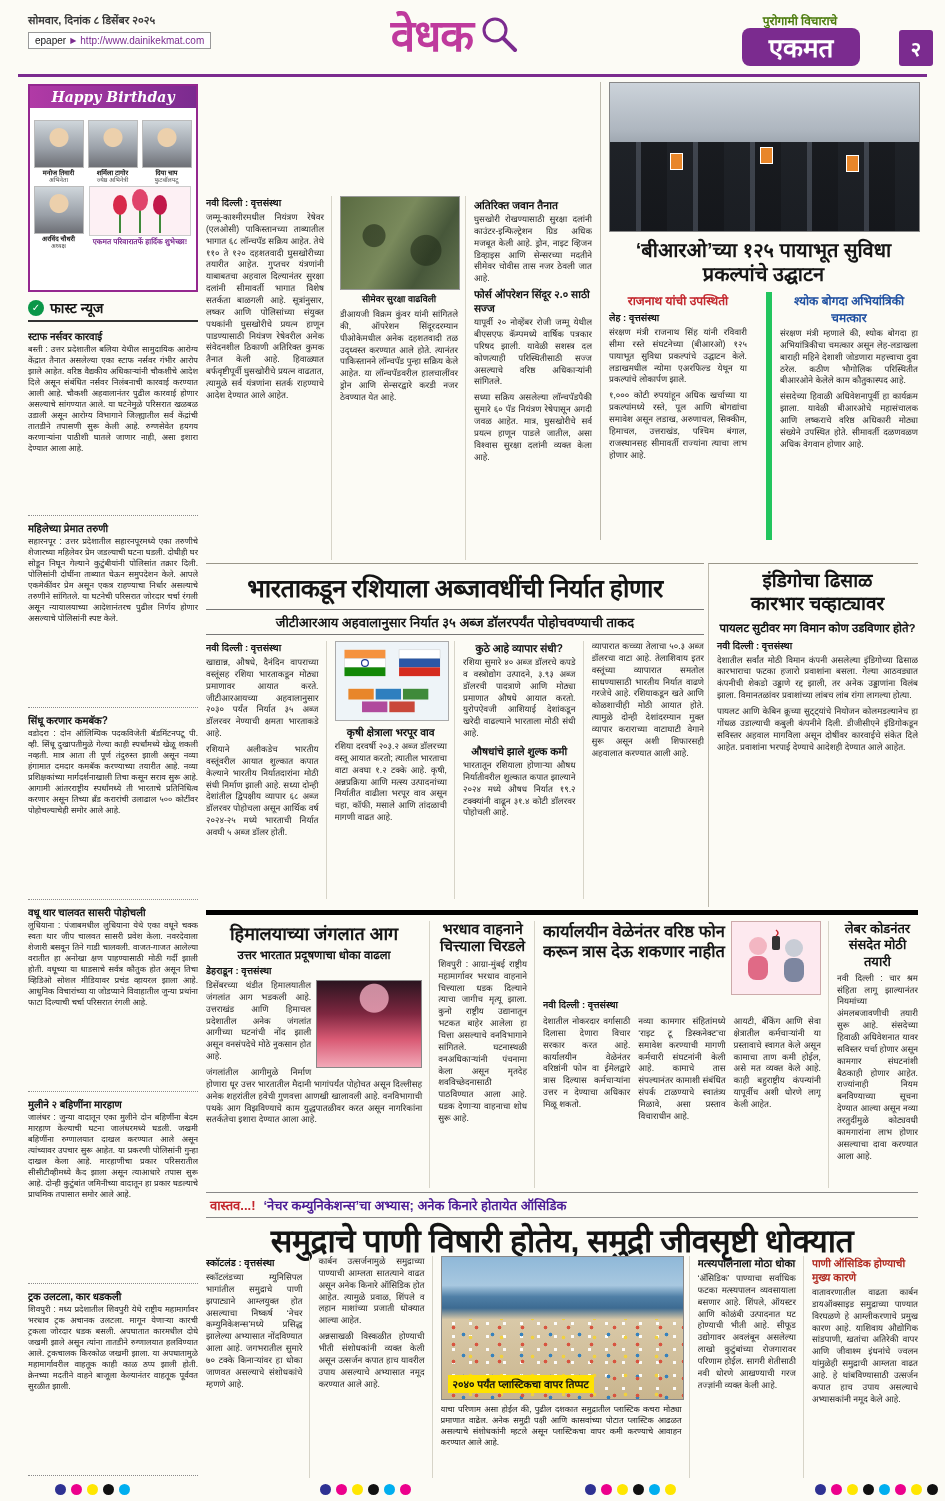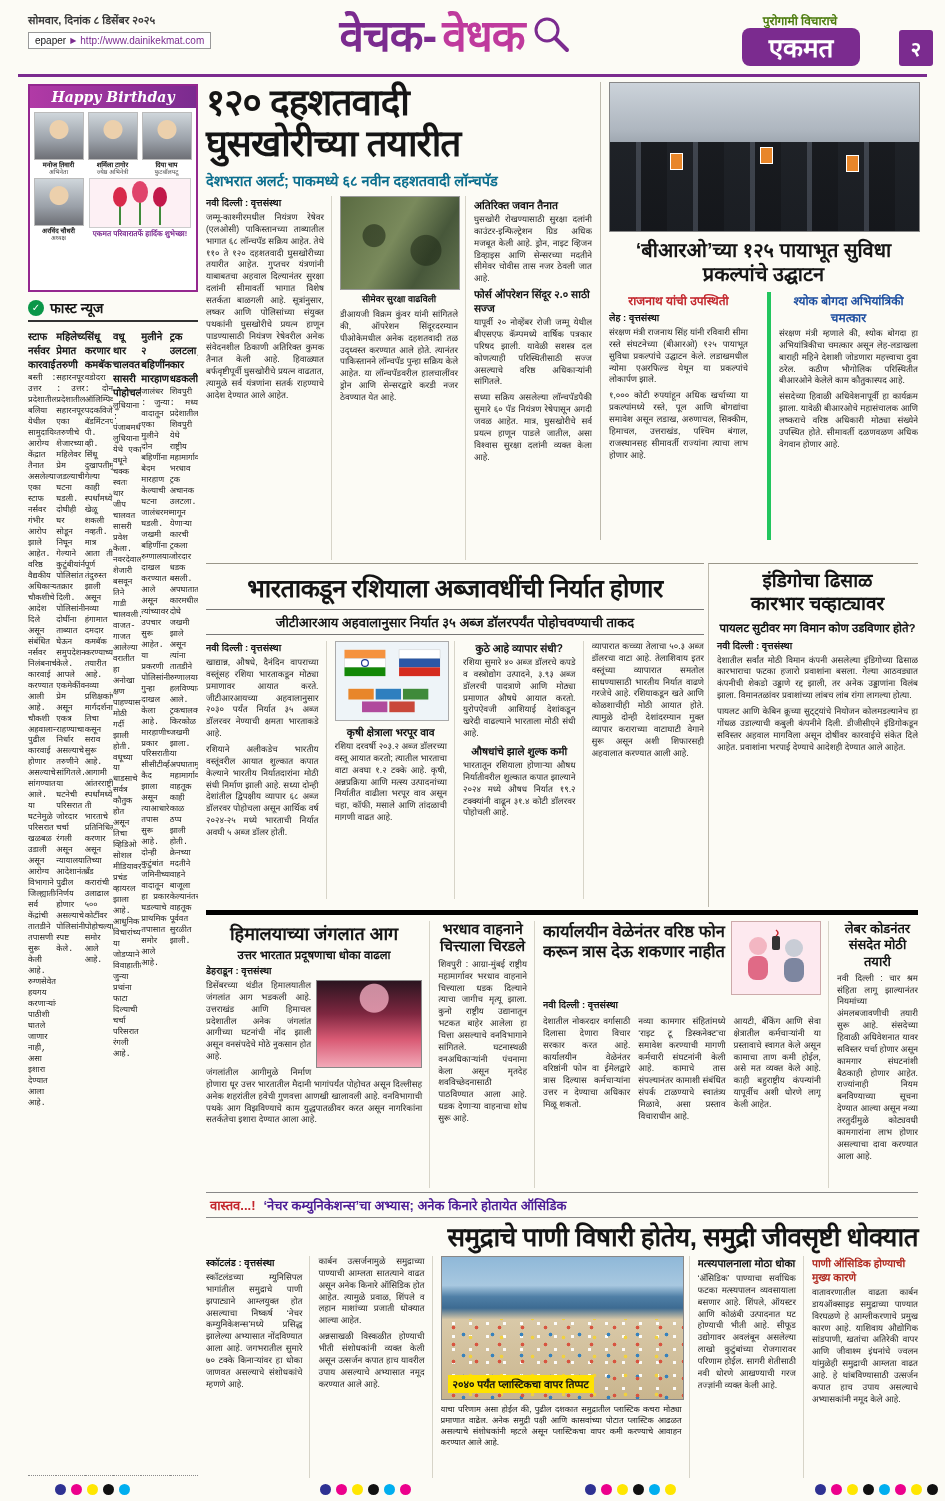--- a/index.html
+++ b/index.html
@@ -18,32 +18,32 @@
   .hdr-tag{left:735px;top:12px;width:130px;text-align:center;font-size:12px;font-weight:bold;color:#4d7c0f;}
   .brandbox{left:742px;top:28px;width:118px;height:38px;background:#7b2b8f;border-radius:8px;color:#fff;
             display:flex;align-items:center;justify-content:center;font-size:26px;font-weight:800;}
   .pnum{left:899px;top:30px;width:34px;height:36px;background:#7b2b8f;color:#fff;display:flex;align-items:center;justify-content:center;
         font-size:20px;font-weight:bold;border-radius:3px;}
   .hdr-rule{left:18px;top:74px;width:909px;height:3px;background:#7b2b8f;}
   
   .bday{left:28px;top:84px;width:170px;height:208px;border:2px solid #94288f;background:#fff;box-sizing:border-box;}
   .bday-head{height:22px;background:linear-gradient(90deg,#b13aa6,#7b2b8f);color:#fff;display:flex;align-items:center;justify-content:center;
              font-family:"DejaVu Serif",serif;font-style:italic;font-size:14px;font-weight:bold;}
-  .bday-grid{display:flex;flex-wrap:wrap;padding:4px 3px 0 3px;gap:3px;}
+  .bday-grid{display:flex;flex-wrap:wrap;padding:12px 3px 0 3px;gap:3px;}
   .bday-cell{width:51px;display:flex;flex-direction:column;align-items:center;}
   .headshot{width:48px;height:46px;background:radial-gradient(circle at 50% 36%,#ecd0ac 9px,transparent 10px),linear-gradient(180deg,#cfd6db 0%,#9aa0a8 60%,#6e7076 100%);border:1px solid #bbb;}
   .bday-name{font-size:6.6px;font-weight:bold;text-align:center;line-height:1.15;margin-top:1px;}
   .bday-role{font-size:6.2px;text-align:center;color:#444;line-height:1.1;}
   .flower-wrap{width:106px;display:flex;flex-direction:column;align-items:center;}
   .bday-wish{font-size:7.4px;font-weight:bold;color:#7b2b8f;text-align:center;margin-top:2px;line-height:1.2;}
   
   .fn-head{left:28px;top:298px;width:170px;display:flex;align-items:center;gap:6px;border-bottom:2px solid #333;padding-bottom:3px;}
   .fn-icon{width:16px;height:16px;border-radius:50%;background:#0a9748;color:#fff;font-size:10px;display:flex;align-items:center;justify-content:center;}
   .fn-title{font-size:14px;font-weight:800;}
-  .fn-list{left:28px;top:324px;width:170px;height:1152px;display:flex;flex-direction:row;overflow:hidden;font-family:Liberation Mono, monospace;}
+  .fn-list{left:28px;top:324px;width:170px;height:1152px;display:flex;flex-direction:column;overflow:hidden;}
   .fn-item{flex:1 1 0;border-bottom:1px dotted #8a8a8a;padding:5px 0 4px 0;overflow:hidden;}
   .fn-item h4{margin:0 0 2px 0;font-size:10px;}
   .fn-item p{margin:0;font-size:8.2px;line-height:1.34;text-align:justify;color:#222;}
   
   .lead{left:206px;top:82px;width:386px;}
   .lead-h{font-size:37px;font-weight:800;line-height:1.12;letter-spacing:-1px;}
   .lead-sub{margin-top:5px;font-size:14.5px;font-weight:bold;color:#0b6e8e;}
   .lead-cols{left:206px;top:196px;width:386px;height:364px;display:flex;gap:8px;overflow:hidden;}
   .lead-col{flex:1 1 0;overflow:hidden;border-right:1px solid #d7d4c8;padding-right:7px;}
   .lead-col:last-child{border-right:none;padding-right:0;}
@@ -56,21 +56,21 @@
   
   .bro{left:600px;top:82px;width:318px;border-left:1px solid #bdb9ac;padding-left:8px;box-sizing:border-box;}
   .photo-group{width:100%;height:148px;border:1px solid #888;position:relative;overflow:hidden;
      background:linear-gradient(180deg,#ccd3da 0%,#aeb6bf 32%,#7e8791 58%,#474c54 100%);}
   .photo-group::after{content:"";position:absolute;left:0;right:0;bottom:0;height:60%;
      background:repeating-linear-gradient(90deg,rgba(24,27,32,.95) 0 26px,rgba(56,61,70,.92) 26px 31px,rgba(18,20,24,.95) 31px 57px);}
   .photo-group i{position:absolute;width:11px;height:15px;background:#e8862a;border:1px solid #fff;z-index:2;}
   .bro-h{font-size:20px;font-weight:800;text-align:center;line-height:1.2;margin-top:6px;}
   .bro-cols{display:flex;gap:8px;margin-top:6px;height:248px;overflow:hidden;}
   .bro-col{flex:1 1 0;overflow:hidden;}
-  .bro-col:first-child{border-right:4px solid #22c55e;padding-right:19px;}
+  .bro-col:first-child{border-right:6px solid #22c55e;padding-right:19px;}
   .head-red{font-size:12px;font-weight:800;color:#c3262c;text-align:center;margin-bottom:2px;}
   .head-blue{font-size:12px;font-weight:800;color:#1f4fa0;text-align:center;margin-bottom:2px;}
   
   .exports{left:206px;top:563px;width:498px;border-top:1px solid #9a9689;padding-top:6px;box-sizing:border-box;}
   .exp-h{font-size:25px;font-weight:800;text-align:center;letter-spacing:-0.5px;}
   .exp-sub{border-top:1px solid #777;border-bottom:1px solid #777;margin-top:5px;padding:3px 0;
            font-size:13px;font-weight:bold;text-align:center;}
   .exp-cols{display:flex;gap:8px;margin-top:6px;height:258px;overflow:hidden;}
   .exp-col{flex:1 1 0;overflow:hidden;border-right:1px solid #d7d4c8;padding-right:7px;}
   .exp-col:last-child{border-right:none;padding-right:0;}
@@ -98,21 +98,21 @@
   .off-h{font-size:16.5px;font-weight:800;line-height:1.22;flex:1;}
   .illus-office{width:88px;height:72px;border:1px solid #caa;background:#fde9ef;flex:0 0 auto;}
   .off-cols{column-count:3;column-gap:8px;margin-top:5px;height:186px;overflow:hidden;}
   .labour{width:84px;}
   .lab-h{font-size:13px;font-weight:800;line-height:1.25;text-align:center;margin-bottom:3px;}
   
   .kicker{left:206px;top:1192px;width:712px;border-top:1px solid #888;border-bottom:1px solid #888;
           padding:3px 4px;box-sizing:border-box;display:flex;gap:8px;align-items:baseline;}
   .kick-label{font-size:13px;font-weight:800;color:#c3262c;}
   .kick-text{font-size:13px;font-weight:800;color:#4c1d95;}
-  .sea-h{left:206px;top:1218px;width:712px;font-size:26px;font-weight:800;text-align:right;letter-spacing:-0.5px;}
+  .sea-h{left:206px;top:1218px;width:712px;font-size:32px;font-weight:800;text-align:center;letter-spacing:-0.5px;}
   .sea-cols{left:206px;top:1256px;width:712px;height:222px;display:flex;gap:8px;overflow:hidden;}
   .sea-col{overflow:hidden;border-right:1px solid #d7d4c8;padding-right:7px;}
   .sea-col:last-child{border-right:none;padding-right:0;}
   .sea-a{width:100px;}.sea-b{width:110px;}.sea-photo-wrap{width:250px;border-right:1px solid #d7d4c8;padding-right:7px;}
   .sea-fish{width:102px;}.sea-causes{width:110px;}
   .photo-beach{width:100%;height:142px;border:1px solid #888;position:relative;overflow:hidden;
      background:linear-gradient(180deg,#8fb8d8 0%,#a8c8e0 20%,#4f7fa6 28%,#3d6b92 36%,#d9c9a8 44%,#c9b58e 100%);}
   .photo-beach::after{content:"";position:absolute;left:0;right:0;bottom:0;height:56%;opacity:.95;
      background-image:radial-gradient(circle,#d94f3b 1.5px,transparent 2.2px),
                       radial-gradient(circle,#2f7fbf 1.5px,transparent 2.2px),
@@ -136,21 +136,20 @@
 
 <div class="page">
 
   <div class="abs hdr-date">सोमवार, दिनांक ८ डिसेंबर २०२५</div>
   <div class="abs hdr-epaper">
     <span>epaper</span>
     <span style="color:#7b2b8f;font-size:8px;">▶</span>
     <a href="#">http://www.dainikekmat.com</a>
   </div>
   <div class="abs masthead">
-    <span class="t1">वेचक-</span>
       <span class="t2">वेधक</span>
     <svg class="mag-svg" viewBox="0 0 40 40">
       <circle cx="16" cy="16" r="11" fill="none" stroke="#7b2b8f" stroke-width="3"></circle>
       <line x1="24" y1="24" x2="36" y2="36" stroke="#7b2b8f" stroke-width="4" stroke-linecap="round"></line>
     </svg>
   </div>
   <div class="abs hdr-tag">पुरोगामी विचाराचे</div>
   <div class="abs brandbox">एकमत</div>
   <div class="abs pnum">२</div>
   <div class="abs hdr-rule"></div>
@@ -217,25 +216,20 @@
     <div class="fn-item">
       <h4>मुलीने २ बहिणींना मारहाण</h4>
       <p>जालंधर : जुन्या वादातून एका मुलीने दोन बहिणींना बेदम मारहाण केल्याची घटना जालंधरमध्ये घडली. जखमी बहिणींना रुग्णालयात दाखल करण्यात आले असून त्यांच्यावर उपचार सुरू आहेत. या प्रकरणी पोलिसांनी गुन्हा दाखल केला आहे. मारहाणीचा प्रकार परिसरातील सीसीटीव्हीमध्ये कैद झाला असून त्याआधारे तपास सुरू आहे. दोन्ही कुटुंबांत जमिनीच्या वादातून हा प्रकार घडल्याचे प्राथमिक तपासात समोर आले आहे.</p>
     </div>
     <div class="fn-item">
       <h4>ट्रक उलटला, कार धडकली</h4>
       <p>शिवपुरी : मध्य प्रदेशातील शिवपुरी येथे राष्ट्रीय महामार्गावर भरधाव ट्रक अचानक उलटला. मागून येणाऱ्या कारची ट्रकला जोरदार धडक बसली. अपघातात कारमधील दोघे जखमी झाले असून त्यांना तातडीने रुग्णालयात हलविण्यात आले. ट्रकचालक किरकोळ जखमी झाला. या अपघातामुळे महामार्गावरील वाहतूक काही काळ ठप्प झाली होती. क्रेनच्या मदतीने वाहने बाजूला केल्यानंतर वाहतूक पूर्ववत सुरळीत झाली.</p>
     </div>
   </div>
 
-  <div class="abs lead">
-    <div class="lead-h">१२० दहशतवादी</div>
-    <div class="lead-h">घुसखोरीच्या तयारीत</div>
-    <div class="lead-sub">देशभरात अलर्ट; पाकमध्ये ६८ नवीन दहशतवादी लॉन्चपॅड</div>
-  </div>
   <div class="abs lead-cols">
     <div class="lead-col">
       <div class="byline">नवी दिल्ली : वृत्तसंस्था</div>
       <div class="body-txt">जम्मू-काश्मीरमधील नियंत्रण रेषेवर (एलओसी) पाकिस्तानच्या ताब्यातील भागात ६८ लॉन्चपॅड सक्रिय आहेत. तेथे ११० ते १२० दहशतवादी घुसखोरीच्या तयारीत आहेत. गुप्तचर यंत्रणांनी याबाबतचा अहवाल दिल्यानंतर सुरक्षा दलांनी सीमावर्ती भागात विशेष सतर्कता बाळगली आहे. सूत्रांनुसार, लष्कर आणि पोलिसांच्या संयुक्त पथकांनी घुसखोरीचे प्रयत्न हाणून पाडण्यासाठी नियंत्रण रेषेवरील अनेक संवेदनशील ठिकाणी अतिरिक्त कुमक तैनात केली आहे. हिवाळ्यात बर्फवृष्टीपूर्वी घुसखोरीचे प्रयत्न वाढतात, त्यामुळे सर्व यंत्रणांना सतर्क राहण्याचे आदेश देण्यात आले आहेत.</div>
     </div>
     <div class="lead-col">
       <div class="photo-soldier"></div>
       <div class="photo-cap">सीमेवर सुरक्षा वाढविली</div>
       <div class="body-txt">डीआयजी विक्रम कुंवर यांनी सांगितले की, ऑपरेशन सिंदूरदरम्यान पीओकेमधील अनेक दहशतवादी तळ उद्ध्वस्त करण्यात आले होते. त्यानंतर पाकिस्तानने लॉन्चपॅड पुन्हा सक्रिय केले आहेत. या लॉन्चपॅडवरील हालचालींवर ड्रोन आणि सेन्सरद्वारे करडी नजर ठेवण्यात येत आहे.</div>
     </div>

